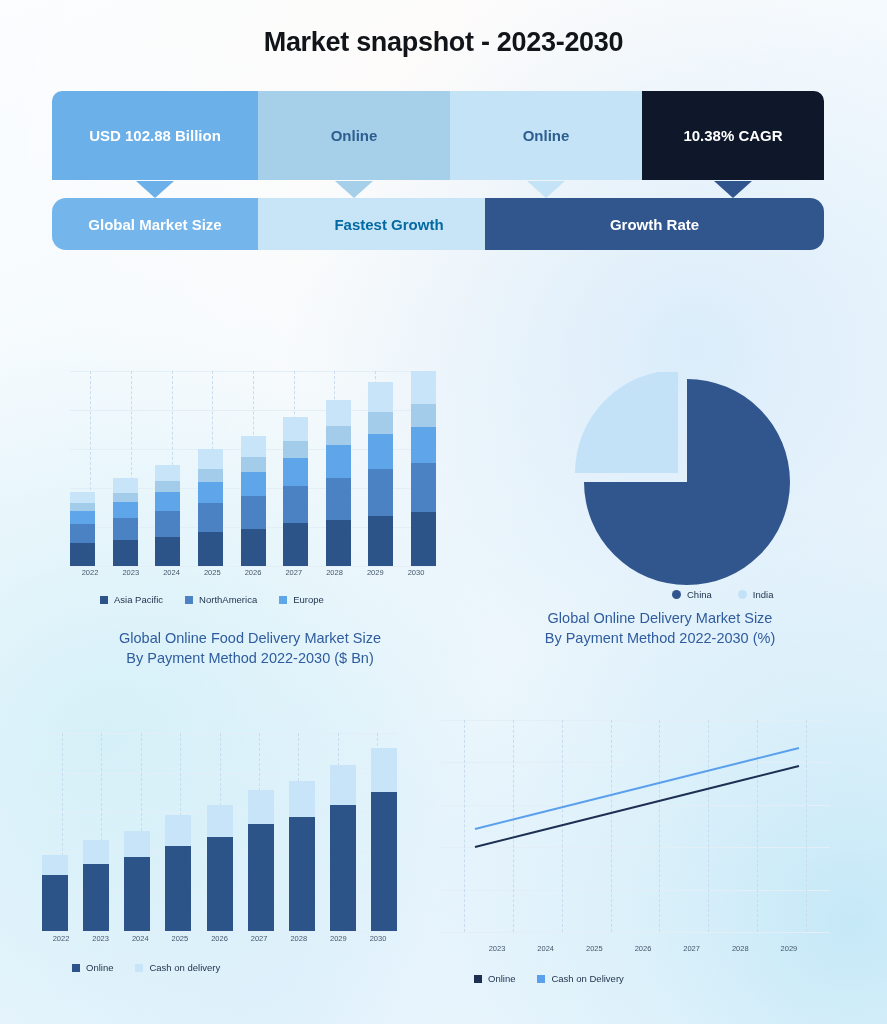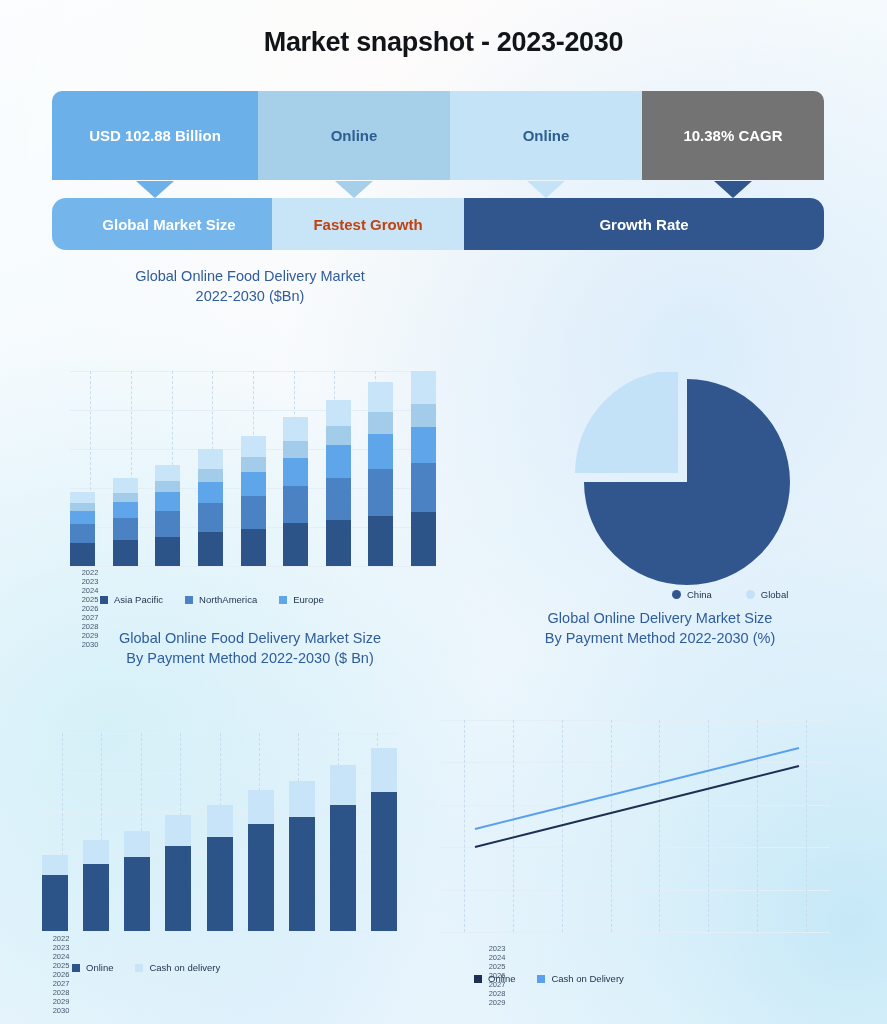--- a/index.html
+++ b/index.html
@@ -76,21 +76,21 @@
     justify-content: center;
     font-size: 15px;
     font-weight: bold;
   }
   .kpi-cell.c0 { flex: 0 0 206px; }
   .kpi-cell.c1 { flex: 0 0 192px; }
   .kpi-cell.c2 { flex: 0 0 192px; }
   .kpi-cell.c3 { flex: 1 1 auto; }
   .kpi-top .c0 { border-top-left-radius: 10px; }
   .kpi-top .c3 { border-top-right-radius: 10px; }
-  .kpi-bottom .c0 { border-bottom-left-radius: 14px; border-top-left-radius: 14px; padding-left: 14px; }
+  .kpi-bottom .c0 { border-bottom-left-radius: 14px; border-top-left-radius: 14px; }
   .kpi-bottom .c3 { border-bottom-right-radius: 14px; border-top-right-radius: 14px; }
 
   
   .chart-title {
     position: absolute;
     text-align: center;
     color: #2f5c9e;
     font-size: 14.5px;
     line-height: 20px;
   }
@@ -131,21 +131,20 @@
     height: 100%;
     display: flex;
     flex-direction: column;
     justify-content: flex-end;
   }
   .seg { width: 100%; }
   .xaxis {
     position: absolute;
     display: flex;
     justify-content: space-between;
-    flex-direction: column;
   }
   .xtick {
     text-align: center;
     font-size: 7.5px;
     color: #44566c;
   }
   .legend {
     position: absolute;
     display: flex;
     align-items: center;
@@ -167,21 +166,21 @@
 
   
   #chart-bar-stack { left: 70px; top: 371px; width: 366px; height: 195px; }
   #xaxis-bar-stack { left: 70px; top: 568px; width: 366px; }
   #xaxis-bar-stack .xtick { width: 40px; }
   #legend-bar-stack { left: 76px; top: 594px; }
 
   
   #chart-pie { left: 575px; top: 372px; width: 240px; height: 215px; }
   .pie-box { position: absolute; inset: 0; }
-  #legend-pie { left: 648px; top: 589px; gap: 8px; }
+  #legend-pie { left: 648px; top: 589px; }
   #legend-pie .legend-item { margin-right: 26px; }
 
   
   #chart-bar-pay { left: 42px; top: 733px; width: 355px; height: 198px; }
   #xaxis-bar-pay { left: 42px; top: 934px; width: 355px; }
   #xaxis-bar-pay .xtick { width: 38px; }
   #legend-bar-pay { left: 48px; top: 962px; }
 
   
   #chart-line-pay { left: 440px; top: 720px; width: 390px; height: 212px; }
@@ -205,43 +204,39 @@
         <span class="arrow" style="border-top: 17px solid rgb(108, 176, 234);"></span>
       </div>
       <div class="kpi-cell c1" style="background: rgb(166, 207, 233); color: rgb(45, 94, 143);">
         <span>Online</span>
         <span class="arrow" style="border-top: 17px solid rgb(166, 207, 233);"></span>
       </div>
       <div class="kpi-cell c2" style="background: rgb(197, 227, 247); color: rgb(45, 94, 143);">
         <span>Online</span>
         <span class="arrow" style="border-top: 17px solid rgb(197, 227, 247);"></span>
       </div>
-      <div class="kpi-cell c3" style="background: #737373; color: rgb(255, 255, 255); align-items: center;">
+      <div class="kpi-cell c3" style="background: #0f172a; color: rgb(255, 255, 255); align-items: center;">
         <span>10.38% CAGR</span>
         <span class="arrow" style="border-top: 17px solid rgb(49, 85, 141);"></span>
       </div>
     </div>
     <div class="kpi-gap"></div>
     <div class="kpi-row kpi-bottom">
       <div class="kpi-cell c0" style="background: rgb(116, 181, 236); color: rgb(255, 255, 255);">
         <span>Global Market Size</span>
       </div>
-      <div class="kpi-cell c2" style="background: rgb(200, 229, 248); color: #c2410c;">
+      <div class="kpi-cell c2" style="background: rgb(200, 229, 248); color: #0369a1; padding-left: 35px;">
         <span>Fastest Growth</span>
       </div>
       <div class="kpi-cell c3" style="background: rgb(49, 85, 141); color: rgb(255, 255, 255);">
         <span>Growth Rate</span>
       </div>
     </div>
   </div>
 
-  <div class="chart-title" id="title-bar-stack">
-    <div>Global Online Food Delivery Market</div>
-    <div>2022-2030 ($Bn)</div>
-  </div>
   <div class="chart-title" id="title-bar-pay">
     <div>Global Online Food Delivery Market Size</div>
     <div>By Payment Method 2022-2030 ($ Bn)</div>
   </div>
   <div class="chart-title" id="title-line-pay">
     <div>Global Online Delivery Market Size</div>
     <div>By Payment Method 2022-2030 (%)</div>
   </div>
 
   <div class="plot" id="chart-bar-stack">
@@ -362,21 +357,21 @@
           <path d="M 103 101 L 0 101.00000000000001 A 103 103 0 0 1 102.99999999999999 -2 Z" fill="#c3e2f7"></path>
         </svg></div>
   </div>
   <div class="legend" id="legend-pie">
       <div class="legend-item">
         <span class="legend-swatch round" style="background: rgb(49, 85, 141); width: 9px; height: 9px;"></span>
         <span>China</span>
       </div>
       <div class="legend-item">
         <span class="legend-swatch round" style="background: rgb(195, 226, 247); width: 9px; height: 9px;"></span>
-        <span>Global</span>
+        <span>India</span>
       </div>
     </div>
 
   <div class="plot" id="chart-bar-pay">
     <div class="gridlines" id="grid-bar-pay">
         <div class="hline" style="top: 0%;"></div>
         <div class="hline" style="top: 20%;"></div>
         <div class="hline" style="top: 40%;"></div>
         <div class="hline" style="top: 60%;"></div>
         <div class="hline" style="top: 80%;"></div>

